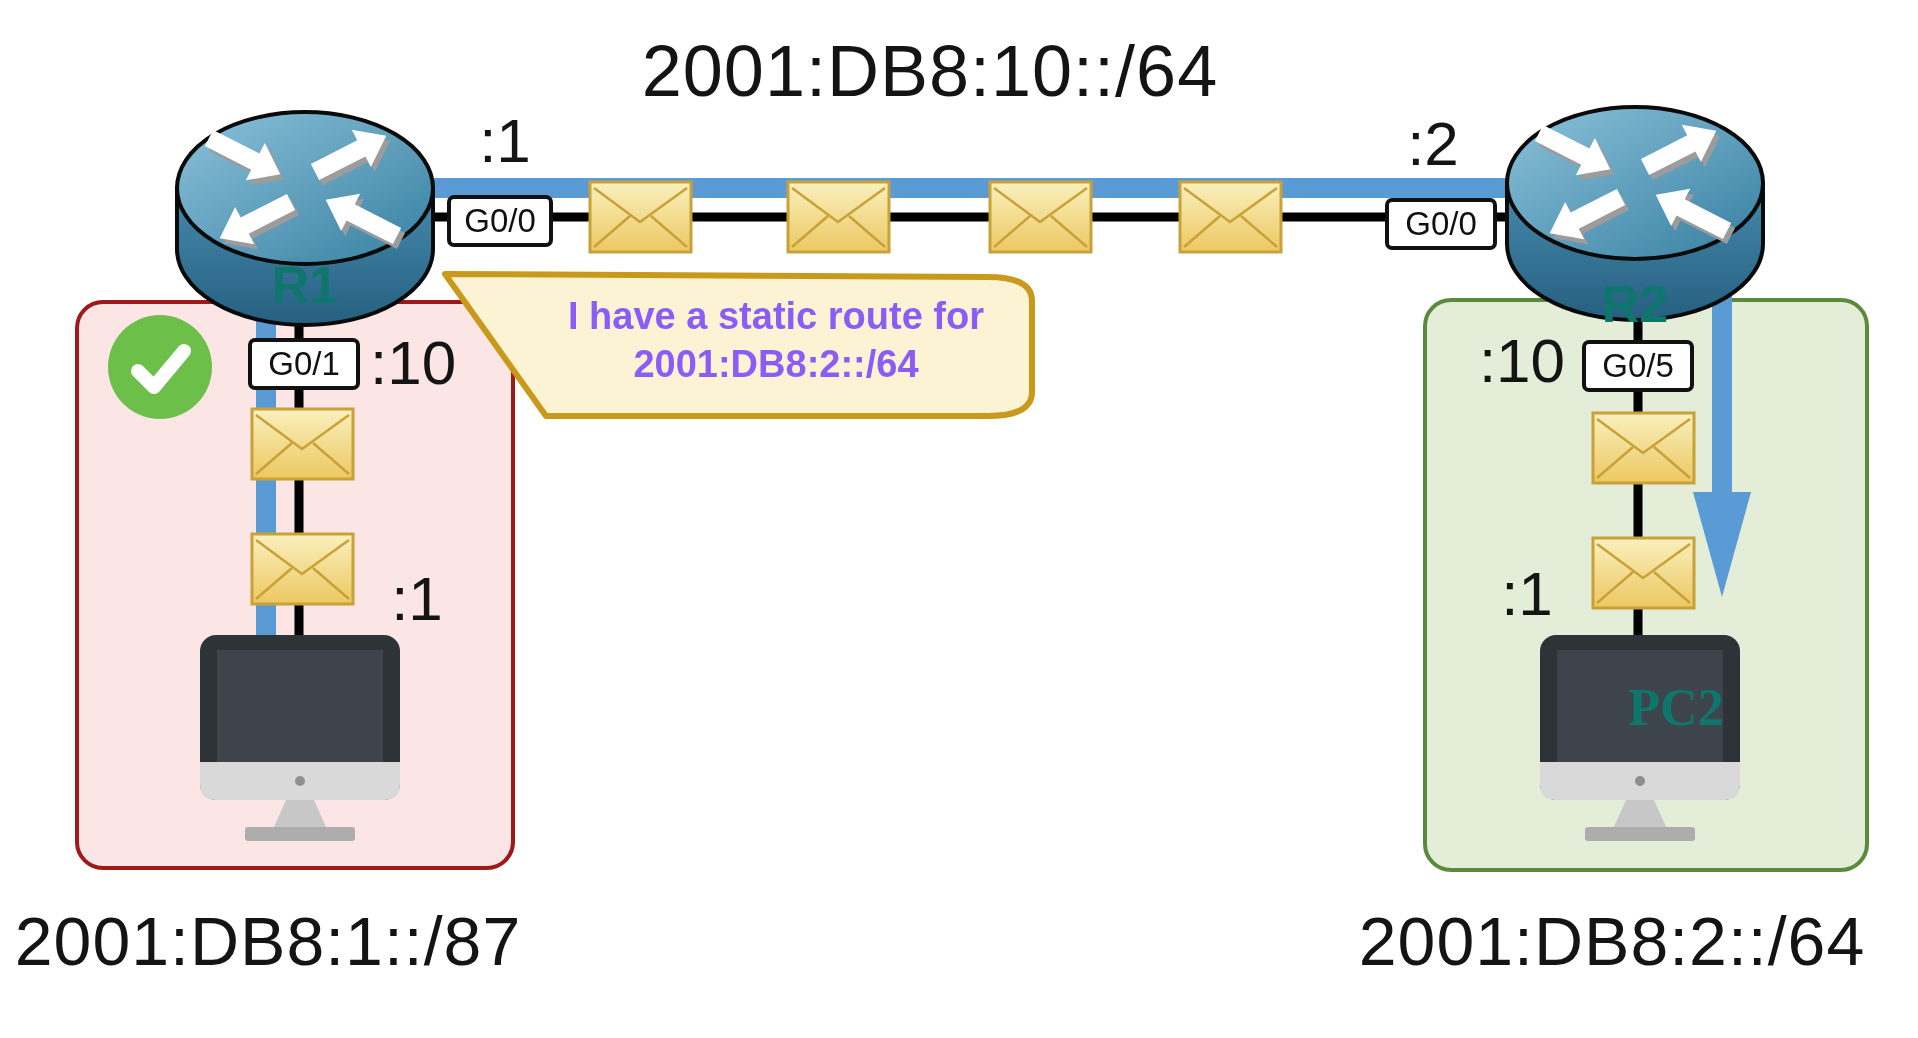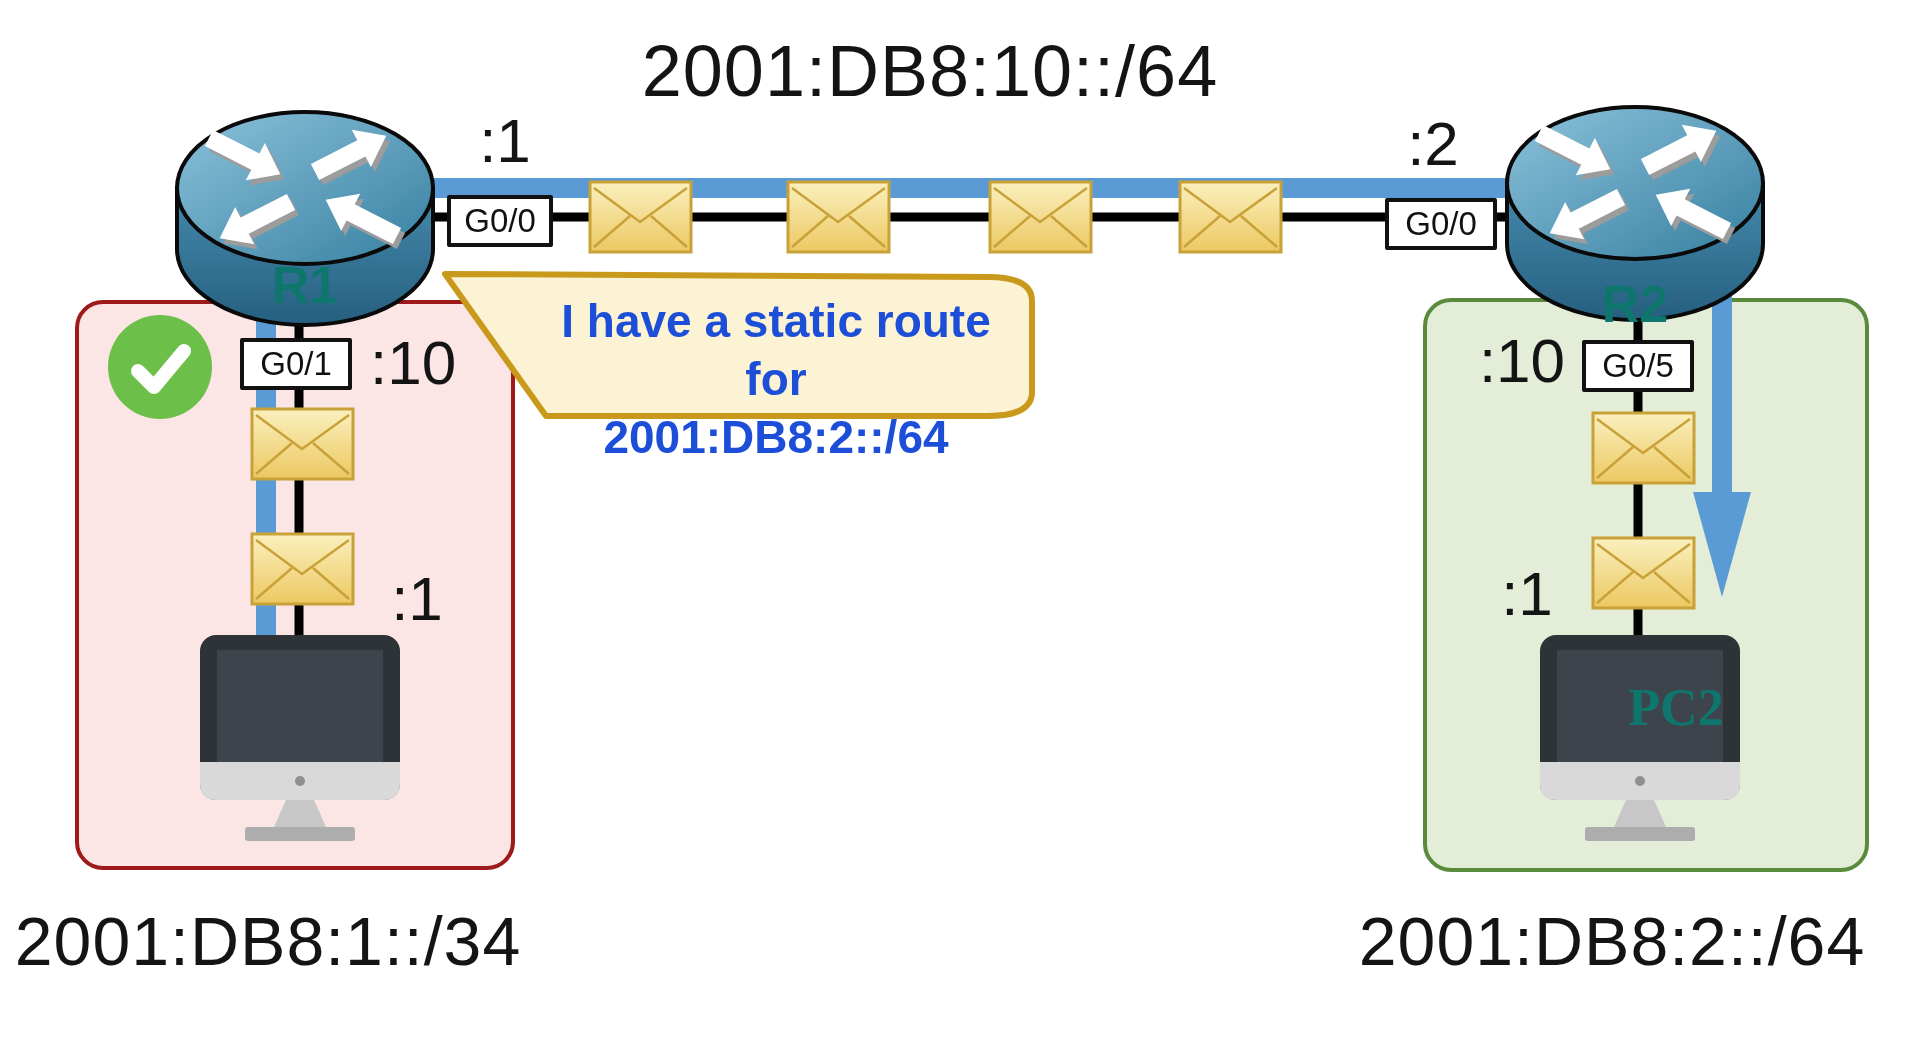--- a/index.html
+++ b/index.html
@@ -7,28 +7,28 @@
     position:relative;width:1918px;height:1038px;background:#ffffff;
     font-family:"Liberation Sans",sans-serif;overflow:hidden;
   }
   #gfx{position:absolute;left:0;top:0;}
   .txt{position:absolute;color:#141414;white-space:nowrap;}
   .center{transform:translateX(-50%);}
   .net-title{font-size:72px;font-weight:400;letter-spacing:1px;}
   .subnet-label{font-size:68px;font-weight:400;letter-spacing:1px;}
   .addr{font-size:62px;font-weight:400;}
   .if-badge{
-    position:absolute;background:#ffffff;border:4px solid #111111;border-radius:2px;
+    position:absolute;background:#ffffff;border:4px solid #111111;border-radius:7px;
     display:flex;align-items:center;justify-content:center;
     font-size:33px;font-weight:400;color:#111111;box-sizing:border-box;
   }
   .node-label{position:absolute;color:#0f766e;font-weight:700;font-size:52px;text-align:center;}
   .bubble-text{
     position:absolute;left:545px;top:293px;width:462px;text-align:center;
-    font-weight:700;font-size:46px;line-height:1.26;color:#1d4ed8;
+    font-weight:700;font-size:38px;line-height:1.26;color:#8b5cf6;
   }
 </style>
 </head>
 <body>
 
 <div id="canvas">
 
   <svg id="gfx" width="1918" height="1038" viewBox="0 0 1918 1038">
     <defs>
       <linearGradient id="routerTop" x1="0" y1="0" x2="1" y2="1">
@@ -123,32 +123,32 @@
 
   <div class="txt addr center" style="left:505px;top:105px;">:1</div>
   <div class="txt addr center" style="left:1433px;top:108px;">:2</div>
 
   <div class="if-badge" style="left:447px;top:195px;width:106px;height:52px;">G0/0</div>
   <div class="if-badge" style="left:1385px;top:198px;width:112px;height:52px;">G0/0</div>
 
   <div class="node-label" style="left:175px;top:255px;width:260px;">R1</div>
   <div class="node-label" style="left:1505px;top:255px;width:260px;margin-top:19px;">R2</div>
 
-  <div class="if-badge" style="left:240px;top:338px;width:112px;height:52px;text-align:right;">G0/1</div>
+  <div class="if-badge" style="left:248px;top:338px;width:112px;height:52px;text-align:right;">G0/1</div>
   <div class="txt addr" style="left:370px;top:327px;">:10</div>
 
   <div class="txt addr center" style="left:1522px;top:325px;">:10</div>
   <div class="if-badge" style="left:1582px;top:340px;width:112px;height:52px;">G0/5</div>
 
   <div class="txt addr center" style="left:417px;top:563px;">:1</div>
   <div class="txt addr center" style="left:1527px;top:558px;">:1</div>
 
   <div class="node-label" style="left:1576px;top:678px;width:200px;font-family:Liberation Serif, serif;">PC2</div>
 
   <div class="bubble-text">
     <div>I have a static route for</div>
     <div>2001:DB8:2::/64</div>
   </div>
 
-  <div class="txt subnet-label center" style="left:268px;top:902px;">2001:DB8:1::/34</div>
+  <div class="txt subnet-label center" style="left:268px;top:902px;">2001:DB8:1::/87</div>
   <div class="txt subnet-label center" style="left:1612px;top:902px;">2001:DB8:2::/64</div>
 
 </div>
 
 </body></html>

